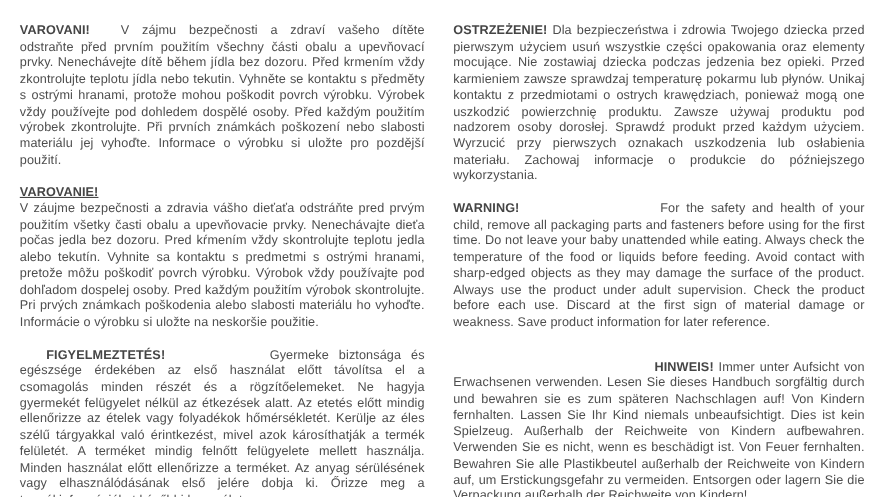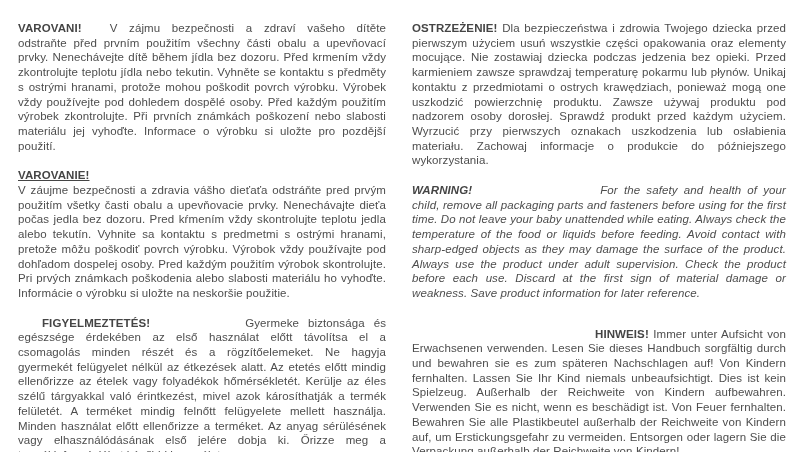--- a/index.html
+++ b/index.html
@@ -31,21 +31,21 @@
     color: #4d4d4d;
   }
   .hd { font-weight: bold; color: #454545; }
   
   .gap-sm  { margin-right: 28px;  }
   .gap-md  { margin-right: 95px; padding-left: 24px;  }
   .gap-lg  { margin-right: 128px; }
   .hd-block { display: block; text-decoration: underline; }    
   .sec { margin-bottom: 15px; }
   .sec-last { margin-bottom: 0; }
-  .para-en { margin-bottom: 26px; font-style: italic; }
+  .para-en { margin-bottom: 26px; }
   .para-de { text-indent: 183px; } 
 </style>
 </head>
 <body>
 
 <div class="page">
 
   <div class="col col-left">
 
     <p class="para sec"><b class="hd gap-sm">VAROVANI!</b><span>V zájmu bezpečnosti a zdraví vašeho dítěte odstraňte před prvním použitím všechny části obalu a upevňovací prvky. Nenechávejte dítě během jídla bez dozoru. Před krmením vždy zkontrolujte teplotu jídla nebo tekutin. Vyhněte se kontaktu s předměty s ostrými hranami, protože mohou poškodit povrch výrobku. Výrobek vždy používejte pod dohledem dospělé osoby. Před každým použitím výrobek zkontrolujte. Při prvních známkách poškození nebo slabosti materiálu jej vyhoďte. Informace o výrobku si uložte pro pozdější použití.</span></p>

